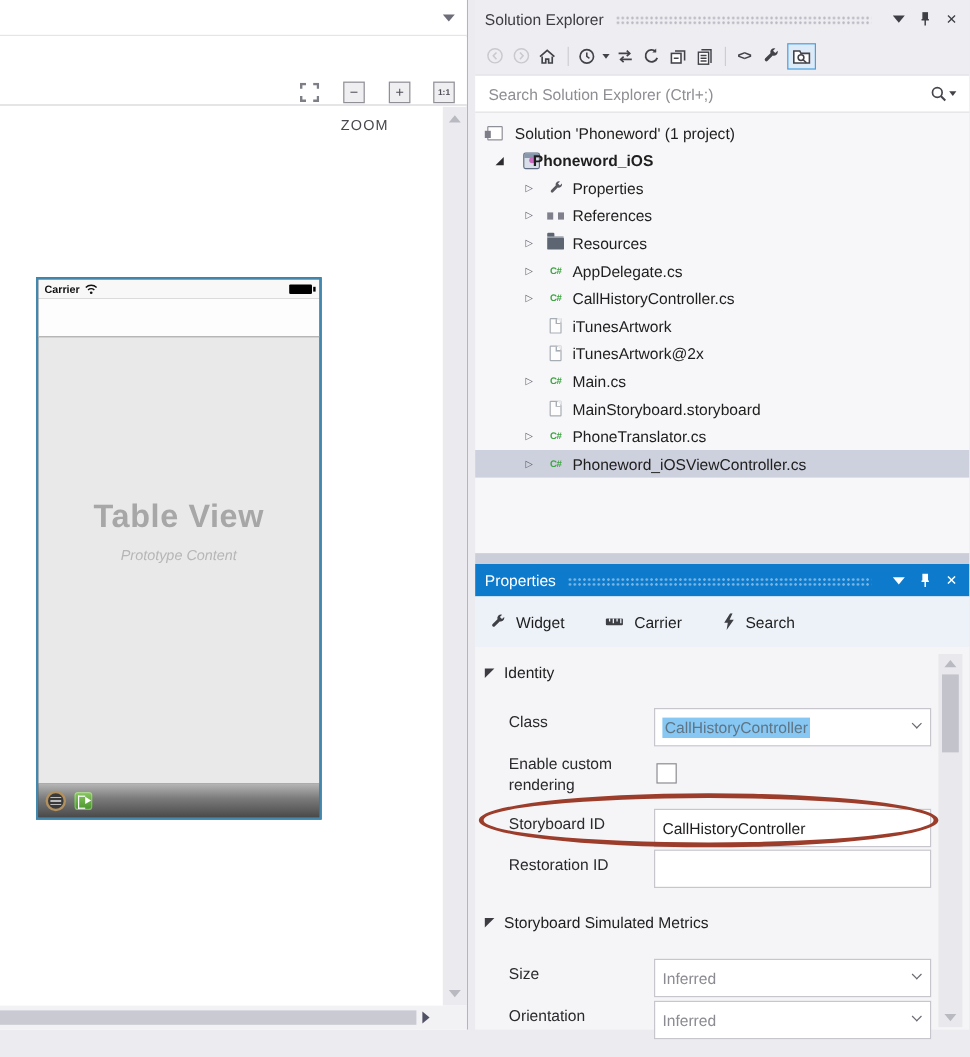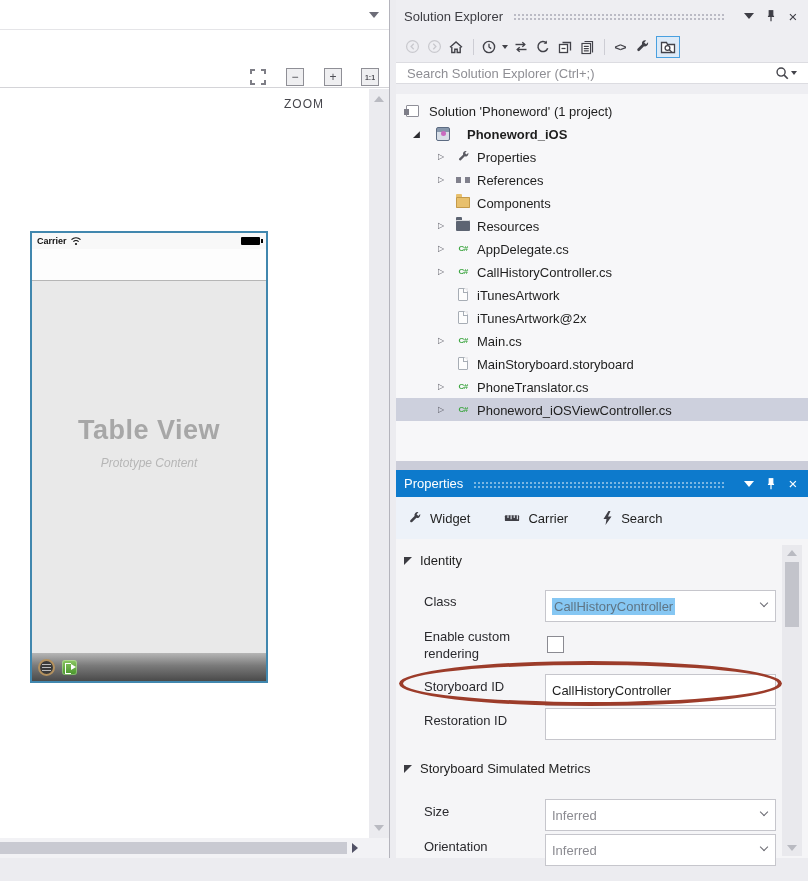--- a/index.html
+++ b/index.html
@@ -55,37 +55,37 @@
   
   .se-toolbar { position:absolute; left:0; top:32px; right:0; height:29px; display:flex; align-items:center; padding-left:6px; }
   .tbi { display:flex; align-items:center; justify-content:center; width:20px; height:20px; margin-right:2px; }
   .tbi svg { display:block; }
   .tb-sep { width:1px; height:16px; background:#cdcdd4; margin:0 5px; }
   .code-glyph { font-size:11px; font-weight:bold; color:#424249; letter-spacing:-1px; }
   .tbi.boxed { border:1px solid #49a0e0; background:#ddeaf7; width:24px; height:22px; margin-left:2px; }
   .mini-caret { width:0; height:0; border-left:3.5px solid transparent; border-right:3.5px solid transparent; border-top:4px solid #424249; margin:0 3px 0 1px; }
 
   
-  .se-search { position:absolute; left:0; top:62px; right:0; height:22px; background:#fff; border-top:1px solid #dcdce1; border-bottom:1px solid #dcdce1; display:flex; align-items:center; }
+  .se-search { position:absolute; left:0; top:62px; right:0; height:32px; background:#fff; border-top:1px solid #dcdce1; border-bottom:1px solid #dcdce1; display:flex; align-items:center; }
   .se-search input { flex:1; border:none; outline:none; background:transparent; font-family:"Liberation Sans",sans-serif; font-size:13px; color:#3c3c42; padding:0 8px 0 11px; }
   .se-search input::placeholder { color:#8e8e94; opacity:1; }
   .search-ctr { display:flex; align-items:center; padding-right:8px; }
 
   
   .tree-bg { position:absolute; left:0; top:94px; right:0; height:367px; background:#f7f7f9; }
   .tree { position:absolute; left:0; top:99px; right:0; }
   .trow { position:relative; height:23px; }
   .trow.sel { background:#cdd0dd; }
   .trow .exp, .trow .ti, .trow .tl { position:absolute; top:50%; transform:translateY(-50%); }
   .exp { font-size:8px; color:#5d5d66; line-height:1; }
   .exp.open { font-size:9px; color:#2b2b30; }
   .tl { white-space:nowrap; }
   .tl.bold { font-weight:bold; }
   .d0 .ti { left:8px; }  .d0 .tl { left:33px; }
-  .d1 .exp { left:17px; } .d1 .ti { left:39px; } .d1 .tl { left:71px; }
+  .d1 .exp { left:17px; } .d1 .ti { left:39px; } .d1 .tl { left:48px; }
   .d2 .exp { left:42px; } .d2 .ti { left:59px; } .d2 .tl { left:81px; }
 
   
   .ti { width:16px; height:16px; display:flex; align-items:center; justify-content:center; }
   .i-sol { width:13px; height:12px; border:1.5px solid #8f8f98; border-radius:1px; position:relative; background:#fff; }
   .i-sol::before { content:""; position:absolute; left:-3px; bottom:1px; width:5px; height:6px; background:#7d7d88; }
   .i-app { width:14px; height:14px; border:1px solid #5c6b82; border-radius:2px; background:linear-gradient(#8797ac 30%,#d9dfe8 30%); position:relative; }
   .i-app::after { content:""; position:absolute; left:3.5px; top:3.5px; width:5px; height:5px; border-radius:50%; background:#c96bc0; }
   .i-cs { font-size:8px; font-weight:bold; color:#3fa643; letter-spacing:-0.5px; }
   .i-ref { position:relative; width:14px; height:8px; }
@@ -332,26 +332,20 @@
       </div>
 
       <div class="trow d2">
         <span class="exp">▷</span>
         <span class="ti">
             <span class="i-ref"></span>
           </span>
         <span class="tl">References</span>
       </div>
 
-      <div class="trow d2">
-        <span class="ti">
-            <span class="fold yellow"></span>
-          </span>
-        <span class="tl">Components</span>
-      </div>
 
       <div class="trow d2">
         <span class="exp">▷</span>
         <span class="ti">
             <span class="fold dark"></span>
           </span>
         <span class="tl">Resources</span>
       </div>
 
       <div class="trow d2">

